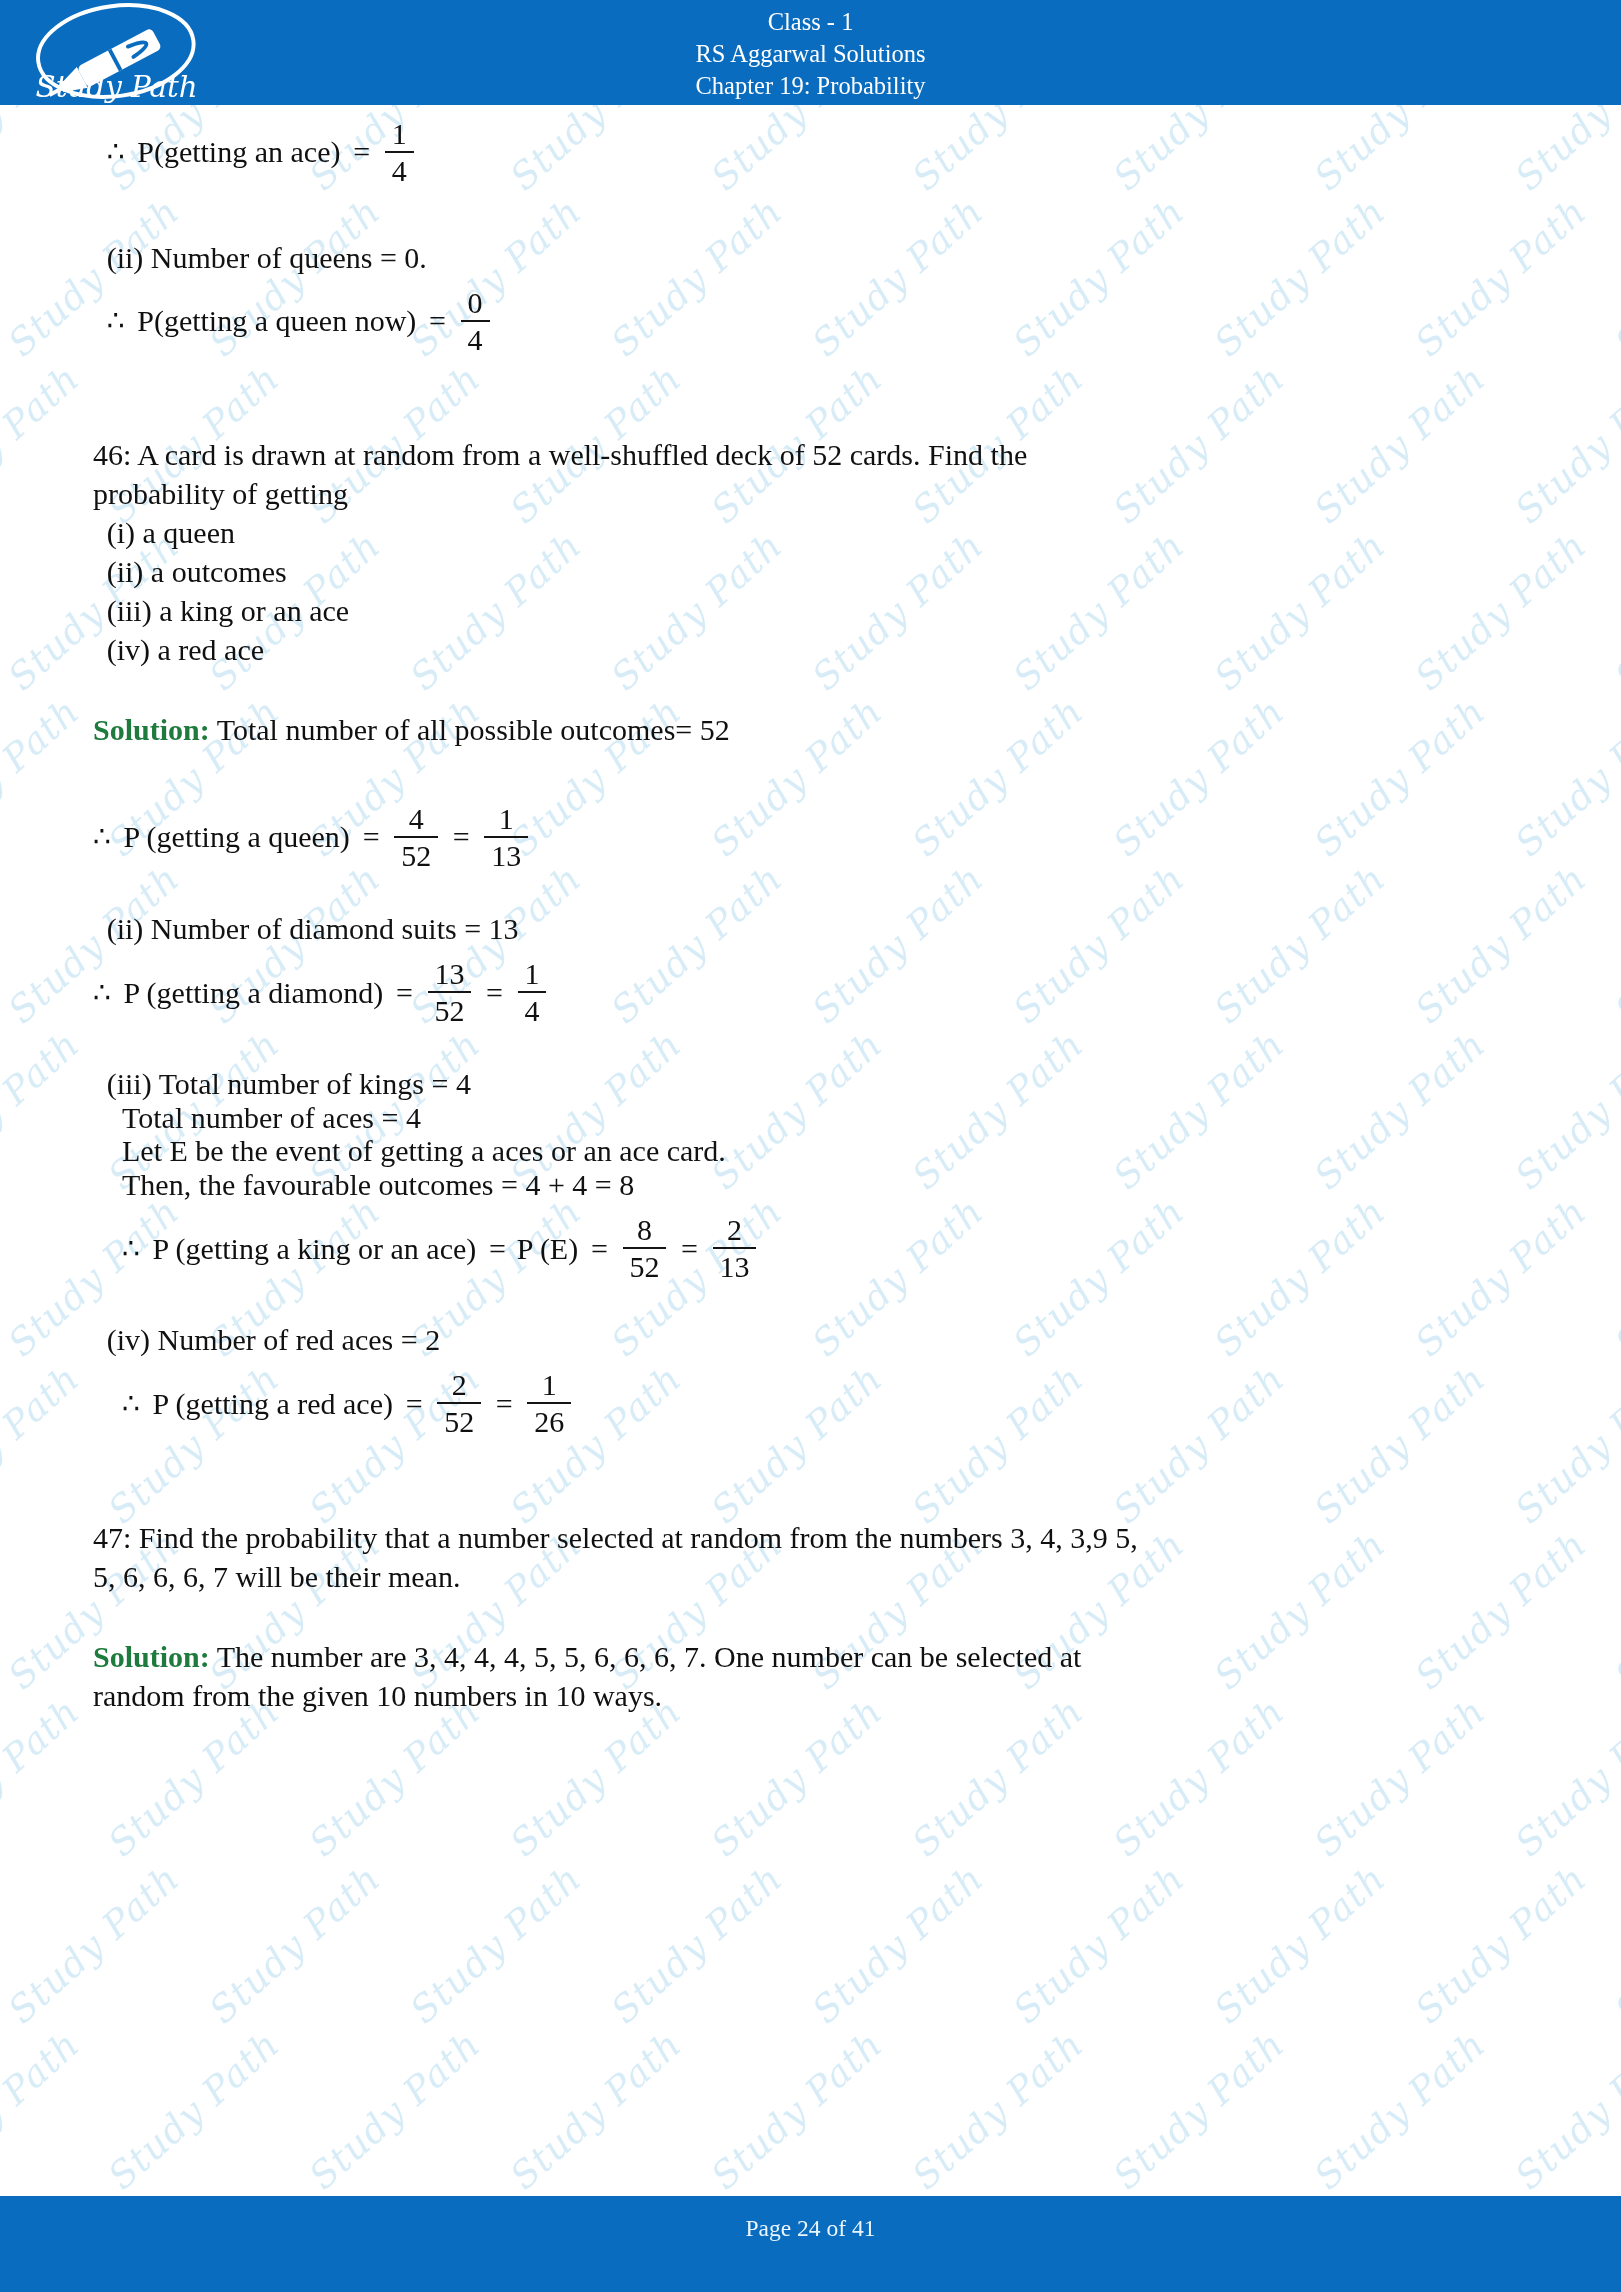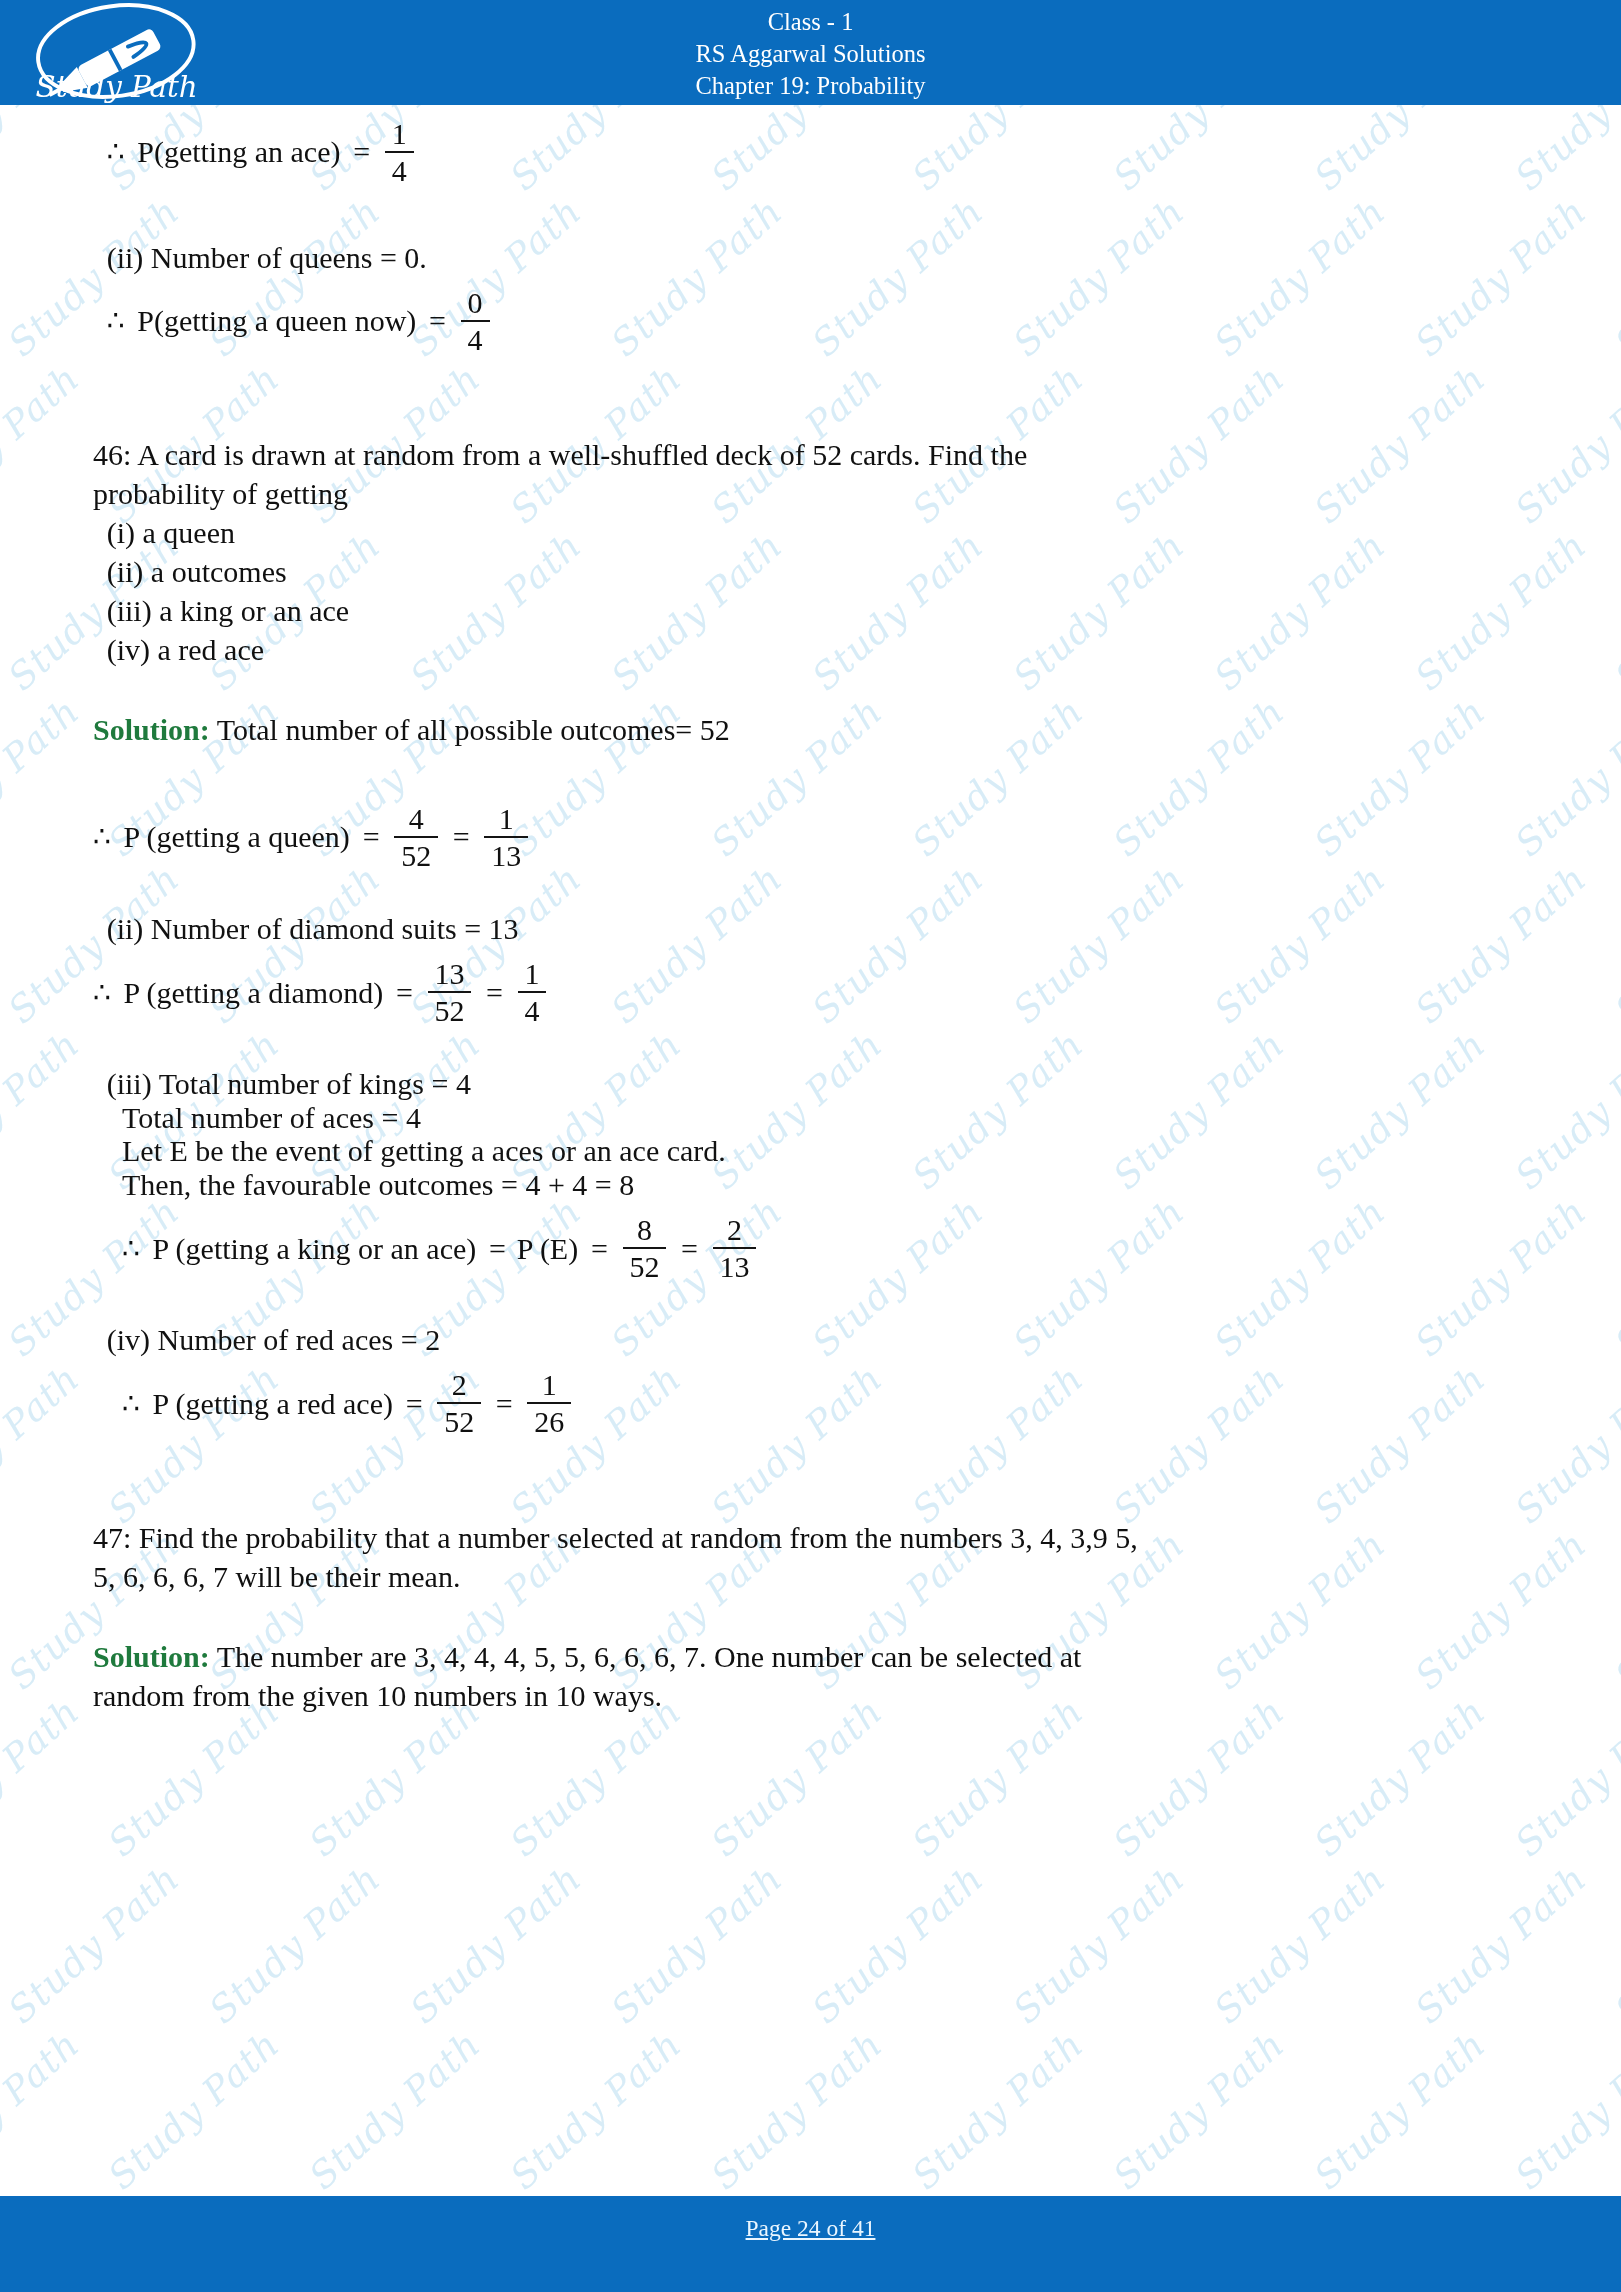--- a/index.html
+++ b/index.html
@@ -79,21 +79,20 @@
     z-index: 3;
   }
   .footer-text {
     position: absolute;
     left: 0; top: 18.6px;
     width: 1621px;
     text-align: center;
     color: #eaf6ff;
     font-size: 23.5px;
     font-family: "Liberation Serif", serif;
-    text-decoration: underline;
   }
 
   
   .content {
     position: absolute;
     left: 0;
     top: 105px;
     width: 1621px;
     z-index: 2;
     padding: 0 93px 0 93px;

